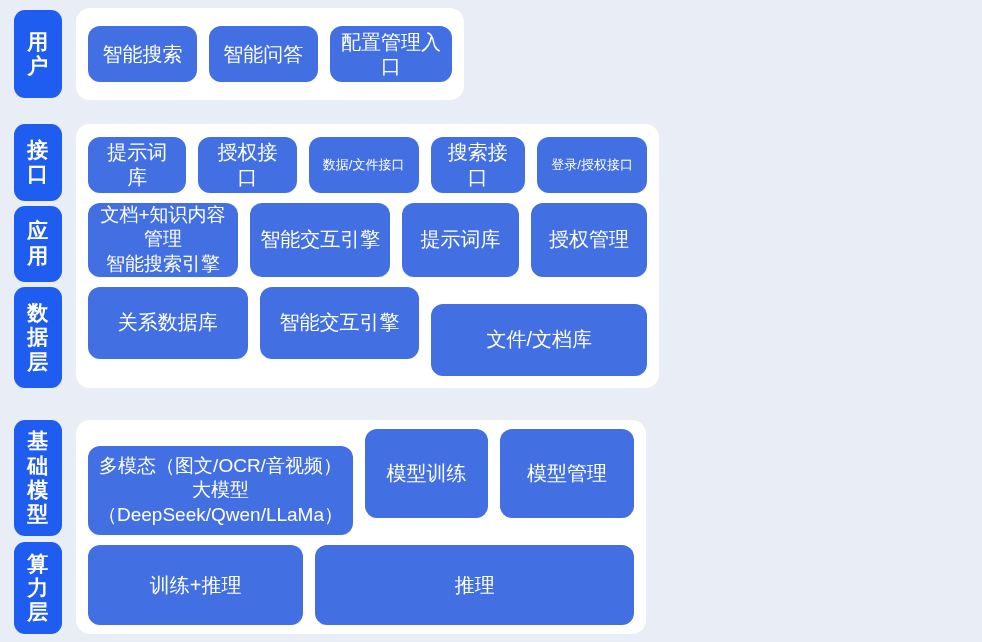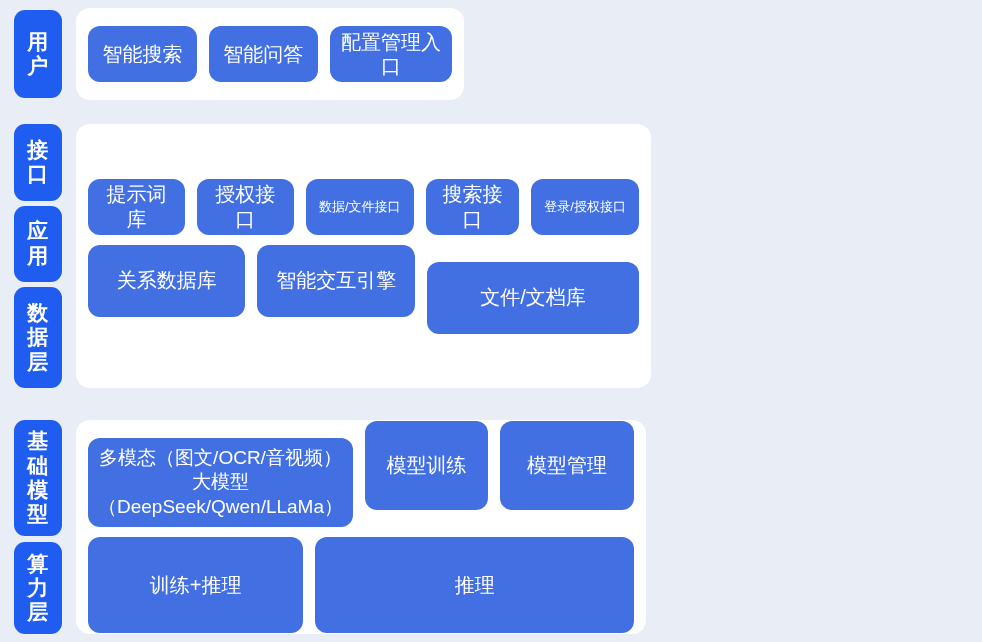--- a/index.html
+++ b/index.html
@@ -104,21 +104,21 @@
   #band-user .band-rail   { padding-top: 8px; padding-bottom: 8px; }
   #band-user .node        { height: 56px; }
 
   #band-middle .band-rail { gap: 5px; }
   #band-middle .row-api    .node { height: 56px; }
   #band-middle .row-app    .node { height: 74px; }
   #band-middle .row-data   .node { height: 72px; }
 
   #band-foundation .band-rail { gap: 6px; }
   #band-foundation .row-model .node { height: 89px; }
-  #band-foundation .row-power .node { height: 96px; }
+  #band-foundation .row-power .node { height: 80px; }
 
   
   .f1 { flex: 1 1 0; }
   .f115 { flex: 1.15 1 0; }
   .f125 { flex: 1.25 1 0; }
   .f13 { flex: 1.3 1 0; }
   .f135 { flex: 1.35 1 0; }
   .f14 { flex: 1.4 1 0; margin-top: 17px; }
   .f085 { flex: 0.85 1 0; }
   .f09 { flex: 0.9 1 0; }
@@ -167,20 +167,27 @@
     <div class="band-card">
 
       <div class="row row-api">
         <div class="node f1">提示词库</div>
         <div class="node f1">授权接口</div>
         <div class="node f115 node-sm">数据/文件接口</div>
         <div class="node f095">搜索接口</div>
         <div class="node f115 node-sm">登录/授权接口</div>
       </div>
 
+      <div class="row row-app">
+        <div class="node f135 node-two-line">文档+知识内容管理
+智能搜索引擎</div>
+        <div class="node f125">智能交互引擎</div>
+        <div class="node f1">提示词库</div>
+        <div class="node f1">授权管理</div>
+      </div>
 
       <div class="row row-data">
         <div class="node f1">关系数据库</div>
         <div class="node f1">智能交互引擎</div>
         <div class="node f14">文件/文档库</div>
       </div>
 
     </div>
   </section>
 

